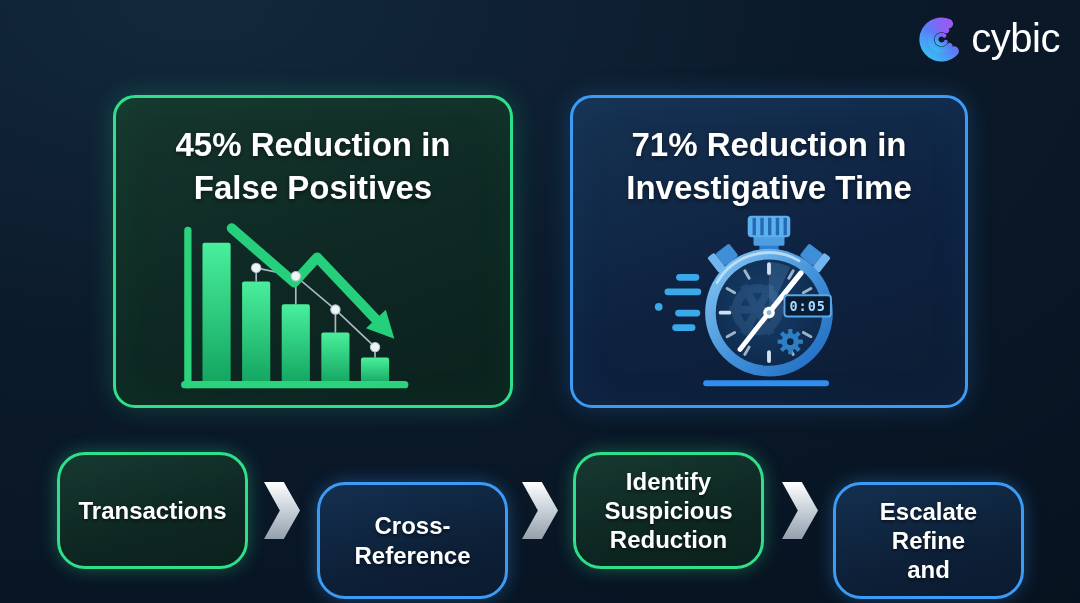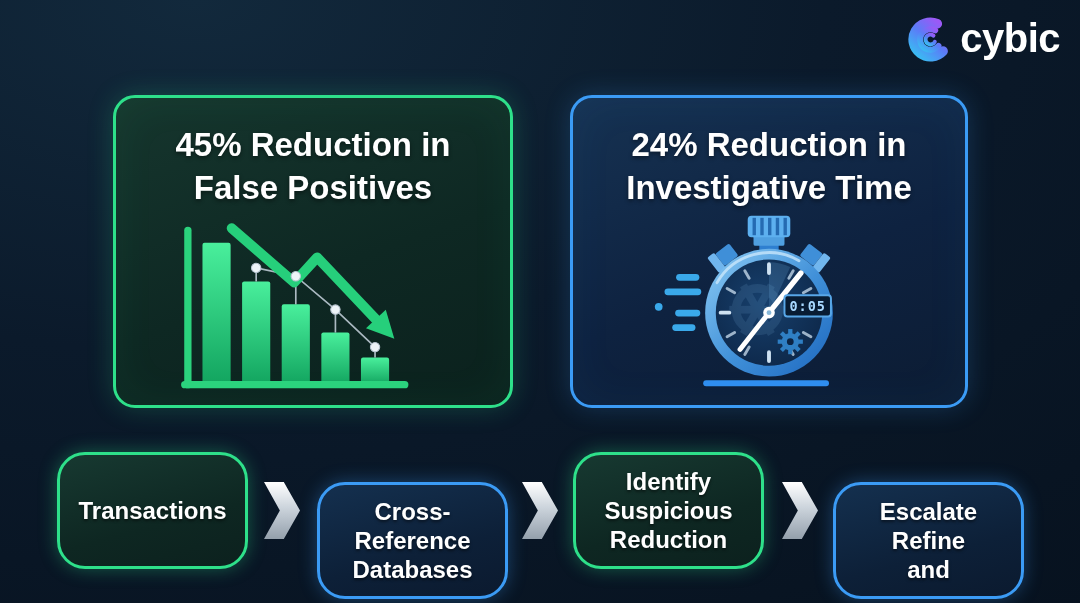--- a/index.html
+++ b/index.html
@@ -2,21 +2,21 @@
 <html><head>
 <meta charset="utf-8">
 <style>
   html,body { margin:0; padding:0; background:#06101c; font-family:"Liberation Sans", sans-serif; }
   .canvas {
     position:relative; width:1080px; height:603px; overflow:hidden;
     background: radial-gradient(130% 130% at 18% 0%, #12293c 0%, #0b1a2b 45%, #07121f 100%);
   }
   
   .logo { position:absolute; top:16px; right:20px; display:flex; align-items:center; gap:6px; }
-  .logo-text { color:#ffffff; font-size:40px; font-weight:bold; letter-spacing:-0.5px; line-height:1; padding-bottom:4px; }
+  .logo-text { color:#ffffff; font-size:40px; font-weight:normal; letter-spacing:-0.5px; line-height:1; padding-bottom:4px; }
   
   .card { position:absolute; top:95px; height:313px; border-radius:22px; box-sizing:border-box; border:3px solid; }
   .card-green {
     left:113px; width:400px; border-color:#2ee08a;
     background: linear-gradient(160deg,#16362e 0%, #0e2823 55%, #0b211d 100%);
     box-shadow: 0 0 26px rgba(46,224,138,.22), inset 0 0 46px rgba(46,224,138,.06);
   }
   .card-blue {
     left:570px; width:398px; border-color:#3b9bf5;
     background: linear-gradient(160deg,#163252 0%, #0e2240 55%, #0c1c33 100%);
@@ -110,21 +110,21 @@
 
       <g stroke="#2bd37d" stroke-width="7" stroke-linecap="round">
         <line x1="20" y1="8" x2="20" y2="156"></line>
         <line x1="17" y1="156" x2="228" y2="156"></line>
       </g>
     </svg>
   </div>
 
   <div class="card card-blue">
     <div class="card-title">
-      <span>24% Reduction in</span>
+      <span>71% Reduction in</span>
       <span>Investigative Time</span>
     </div>
     <svg class="watch-svg" viewBox="0 0 260 185">
       <defs>
         <linearGradient id="ringGrad" x1="0" y1="0" x2="1" y2="1">
           <stop offset="0" stop-color="#8ecdf5"></stop>
           <stop offset="0.55" stop-color="#3f8fd8"></stop>
           <stop offset="1" stop-color="#1c66bd"></stop>
         </linearGradient>
         <radialGradient id="faceGrad" cx="0.45" cy="0.4" r="0.75">
@@ -221,21 +221,20 @@
       <div class="step-label">
         <span>Transactions</span>
       </div>
     </div>
     <div class="chevron chev-1"></div>
 
     <div class="step step-blue" style="left:317px">
       <div class="step-label">
         <span>Cross-</span>
         <span>Reference</span>
-        <span>Databases</span>
       </div>
     </div>
     <div class="chevron chev-2"></div>
 
     <div class="step step-green" style="left:573px">
       <div class="step-label">
         <span>Identify</span>
         <span>Suspicious</span>
         <span>Reduction</span>
       </div>

